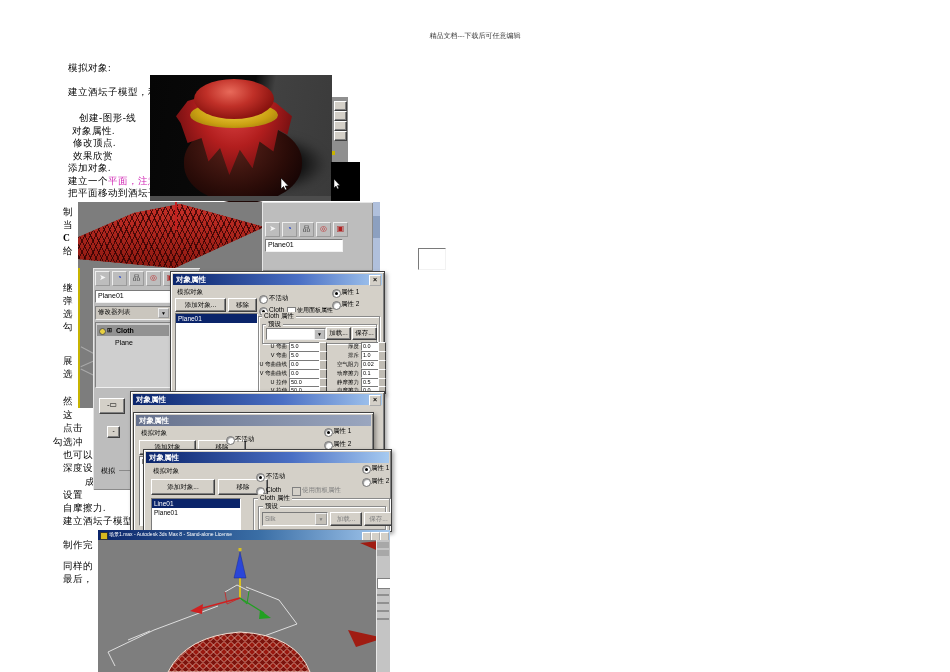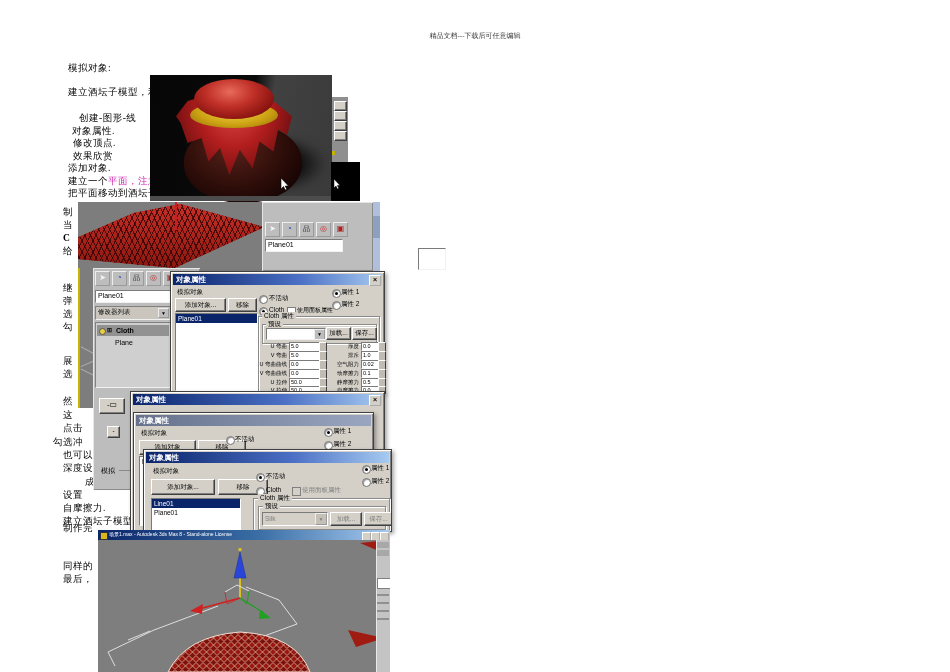--- a/index.html
+++ b/index.html
@@ -88,21 +88,21 @@
   <div class="doc" style="left:63px;top:396px">然</div>
   <div class="doc" style="left:63px;top:410px">这</div>
   <div class="doc" style="left:63px;top:423px">点击</div>
   <div class="doc" style="left:53px;top:437px">勾选冲</div>
   <div class="doc" style="left:63px;top:450px">也可以</div>
   <div class="doc" style="left:63px;top:463px">深度设</div>
   <div class="doc" style="left:85px;top:477px">成</div>
   <div class="doc" style="left:63px;top:490px">设置</div>
   <div class="doc" style="left:63px;top:503px">自摩擦力.</div>
   <div class="doc" style="left:63px;top:516px">建立酒坛子模型</div>
-  <div class="doc" style="left:63px;top:523px">制作完</div>
+  <div class="doc" style="left:63px;top:540px">制作完</div>
   <div class="doc" style="left:63px;top:561px">同样的</div>
   <div class="doc" style="left:63px;top:574px">最后，</div>
 
   <div class="shot" style="left:150px;top:75px;width:182px;height:126px;
        background:linear-gradient(100deg,#060606 0%,#0a0a0a 52%,#414141 62%,#3a3a3a 100%)">
     <div style="position:absolute;left:52px;top:58px;width:128px;height:62px;border-radius:50%;
          background:radial-gradient(closest-side,#000 40%,rgba(0,0,0,0) 95%);filter:blur(4px)"></div>
     <div style="position:absolute;left:34px;top:48px;width:118px;height:80px;border-radius:48%;
          background:radial-gradient(ellipse at 42% 28%,#5a221a,#2b0c08 55%,#120303 85%)"></div>
     <div style="position:absolute;left:26px;top:16px;width:116px;height:84px;

